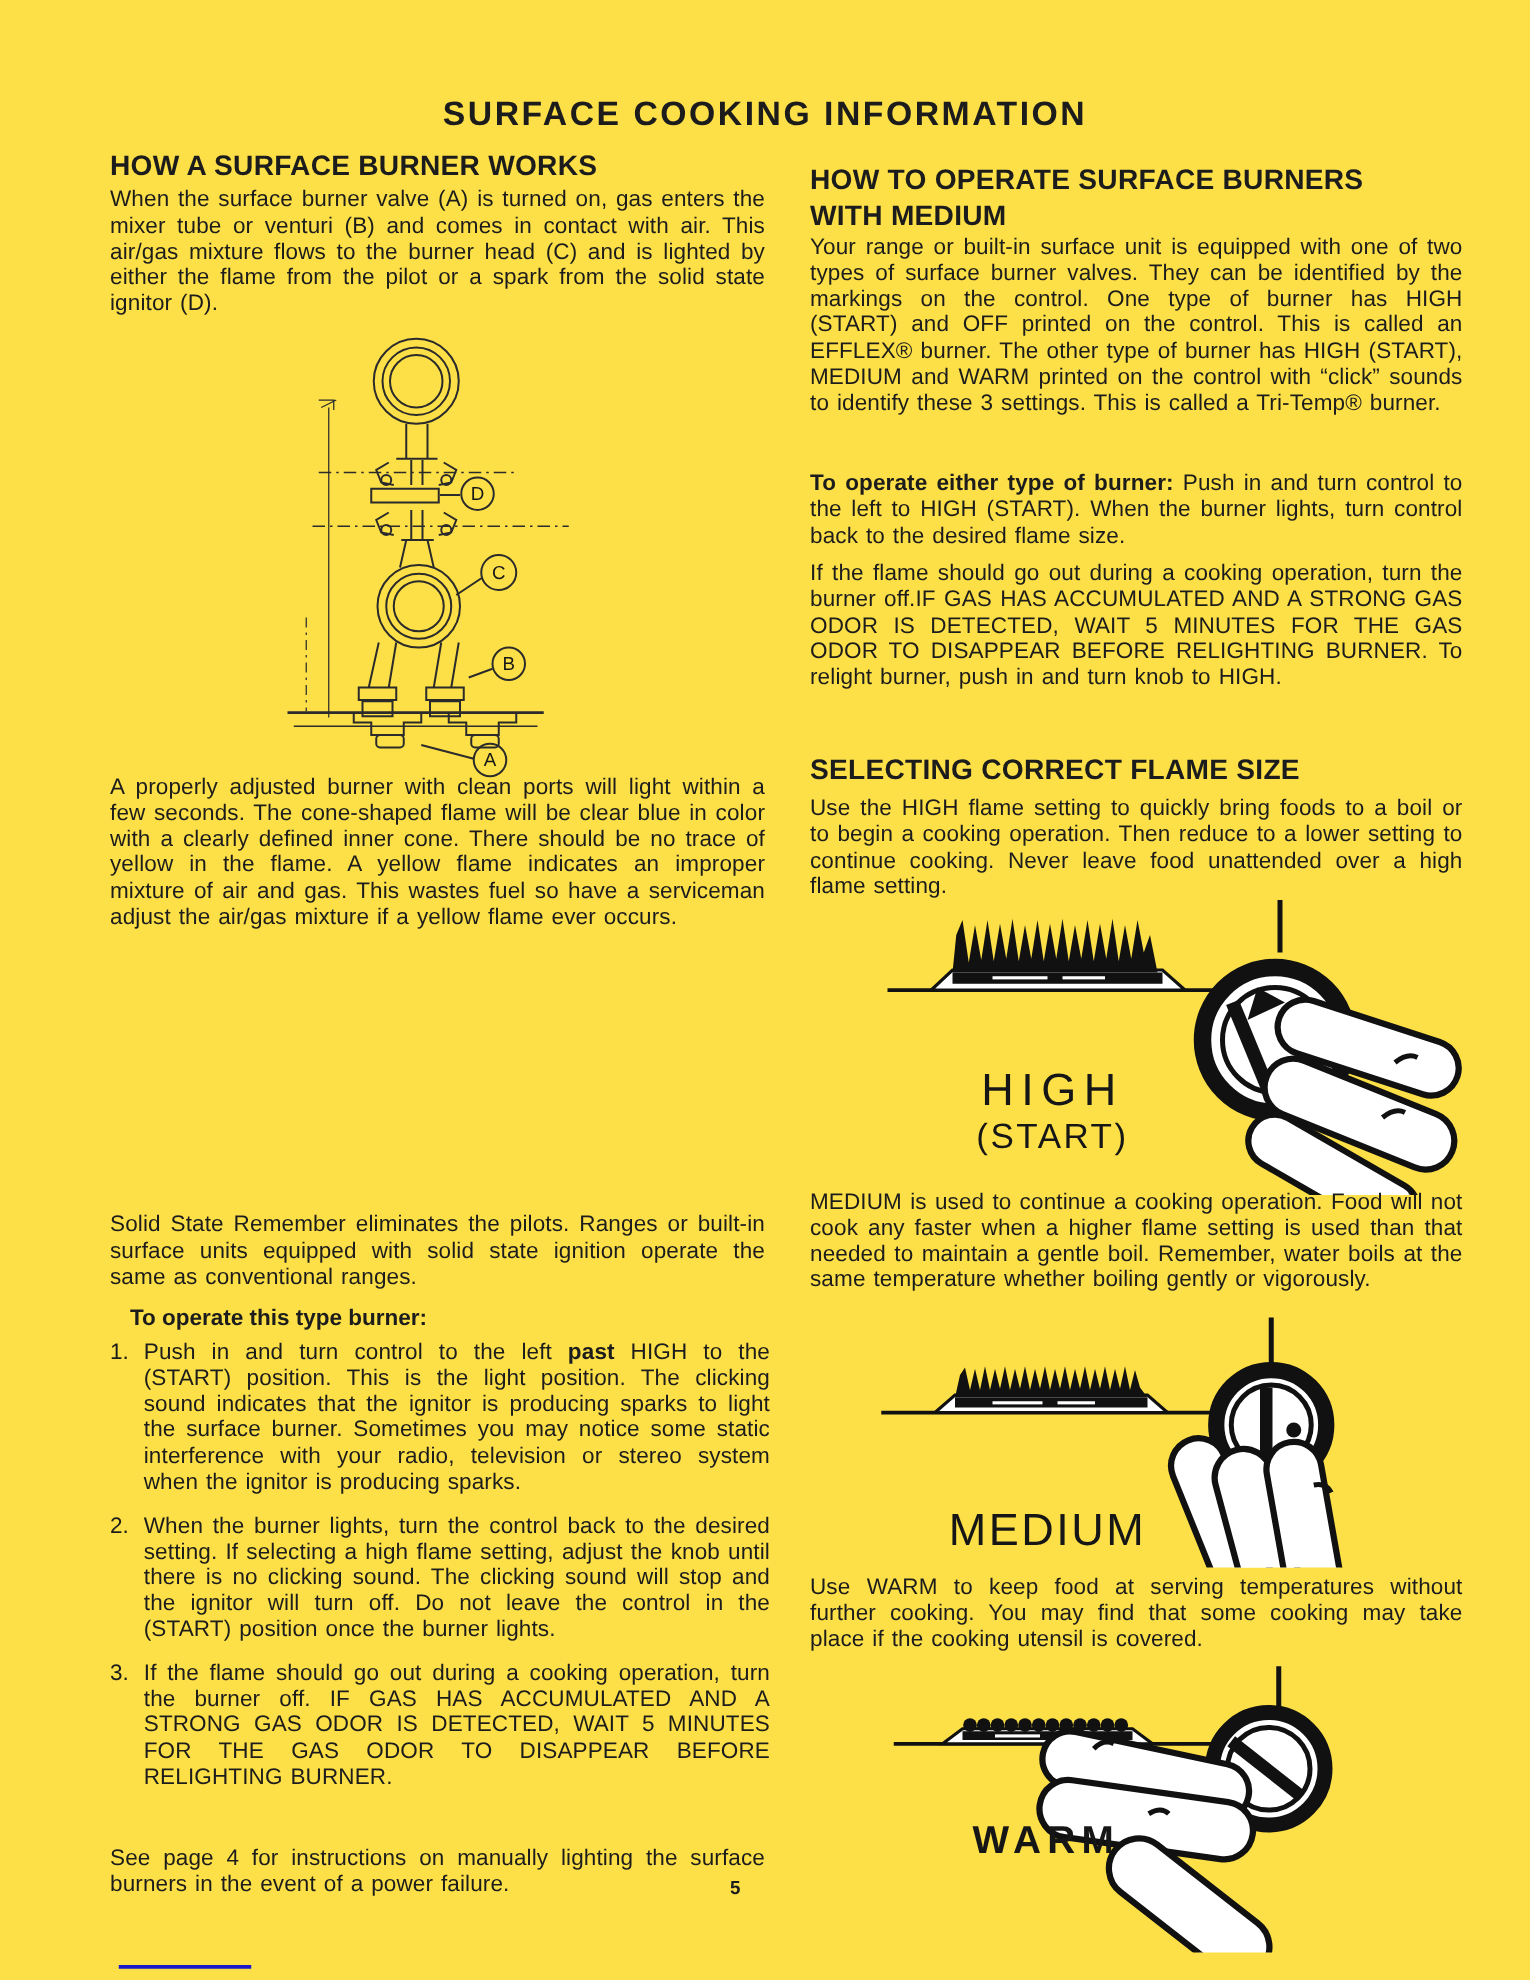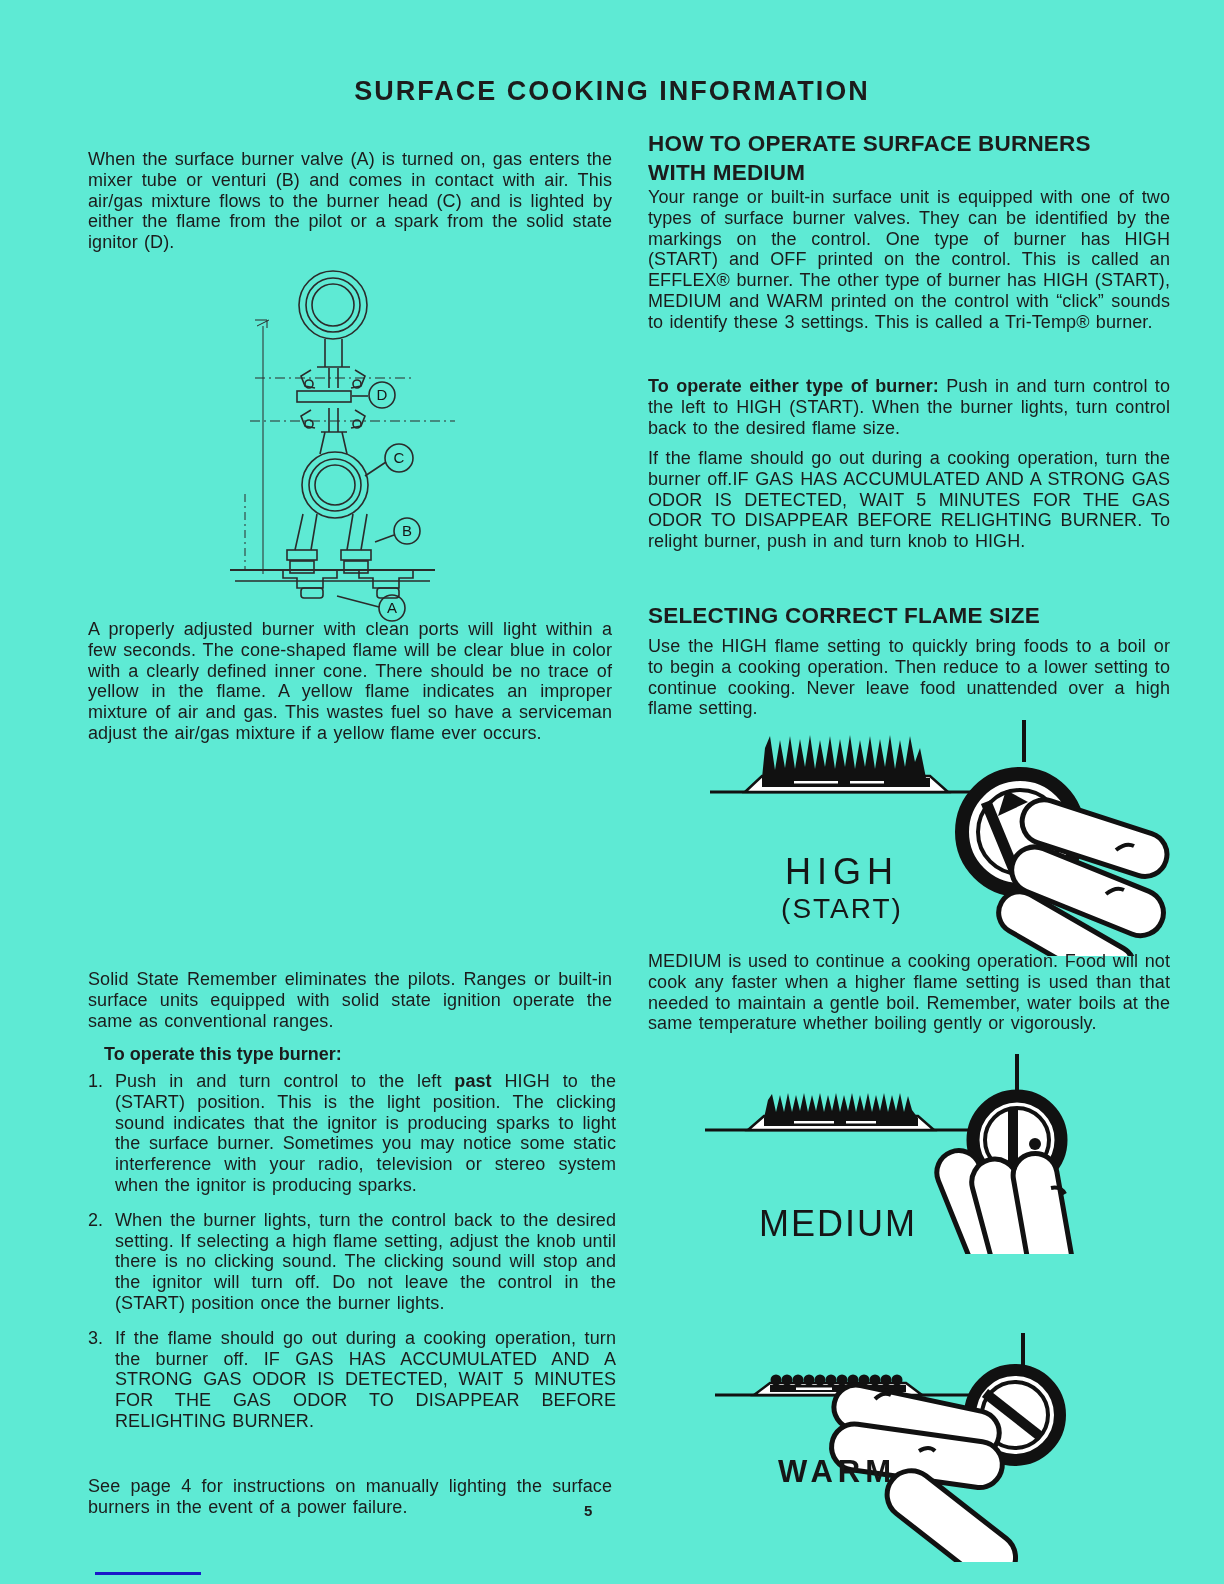--- a/index.html
+++ b/index.html
@@ -1,19 +1,19 @@
 <!DOCTYPE html>
 <html><head>
 <meta charset="utf-8">
 <style>
   html,body{margin:0;padding:0;background:#e8e8e8;}
   .page{
     position:relative;
     width:1224px;height:1584px;
-    background:#5eead4;
+    background:#fde047;
     font-family:"Liberation Sans", sans-serif;
     color:#1c1c1c;
     overflow:hidden;
   }
   .abs{position:absolute;}
   .title{
     left:0;top:76px;width:1224px;
     text-align:center;
     font-size:27px;font-weight:bold;letter-spacing:2px;
   }
@@ -61,20 +61,21 @@
   .caption-warm{font-size:31px;font-weight:bold;letter-spacing:5px;}
   .dlabel{font-size:15px;}
 </style>
 </head>
 <body>
 
 <div class="page">
 
   <div class="abs title">SURFACE COOKING INFORMATION</div>
 
+  <div class="abs h l-h1">HOW A SURFACE BURNER WORKS</div>
 
   <div class="abs p l-p1">When the surface burner valve (A) is turned on, gas enters the mixer tube or venturi (B) and comes in contact with air. This air/gas mixture flows to the burner head (C) and is lighted by either the flame from the pilot or a spark from the solid state ignitor (D).</div>
 
   <svg class="abs diagram" width="420" height="360" viewBox="0 0 420 360">
     <g fill="none" stroke="#2b2b2b" stroke-width="1.6">
 
       <g>
         <circle cx="108" cy="41" r="34"></circle>
         <circle cx="108" cy="41" r="27"></circle>
         <circle cx="108" cy="41" r="21"></circle>
@@ -245,20 +246,21 @@
           <rect width="160" height="46" rx="23" fill="#fff" stroke="#111" stroke-width="5"></rect>
         </g>
       <g transform="translate(36,10) rotate(80)">
           <rect width="150" height="44" rx="22" fill="#fff" stroke="#111" stroke-width="5"></rect>
         </g>
       <path d="M34 48 q10 -2 14 6" stroke="#111" stroke-width="4" fill="none"></path>
     </g>
     <text class="caption-med" x="148" y="184" text-anchor="middle">MEDIUM</text>
   </svg>
 
+  <div class="abs p r-pwarm">Use WARM to keep food at serving temperatures without further cooking. You may find that some cooking may take place if the cooking utensil is covered.</div>
 
   <svg class="abs fig-warm" width="480" height="232" viewBox="0 0 480 232">
     <g>
       <path d="M25 65 H290" stroke="#111" stroke-width="3"></path>
       <path d="M64 65 L80 53 H216 L232 65 Z" fill="#fff" stroke="#111" stroke-width="2.5"></path>
       <rect x="80" y="55" width="136" height="7" fill="#111"></rect>
       <rect x="106" y="57.5" width="36" height="2.5" fill="#fff"></rect>
       <rect x="152" y="57.5" width="28" height="2.5" fill="#fff"></rect>
       <g fill="#111">
         <circle cx="86" cy="50" r="5.5"></circle>

